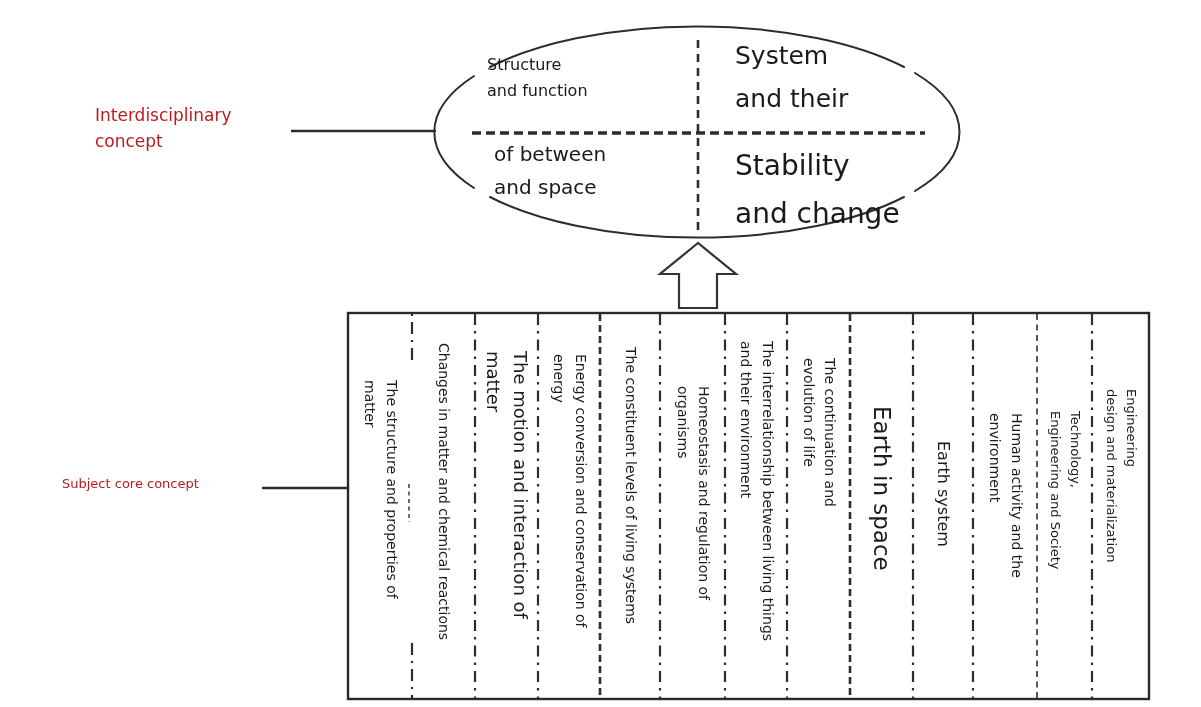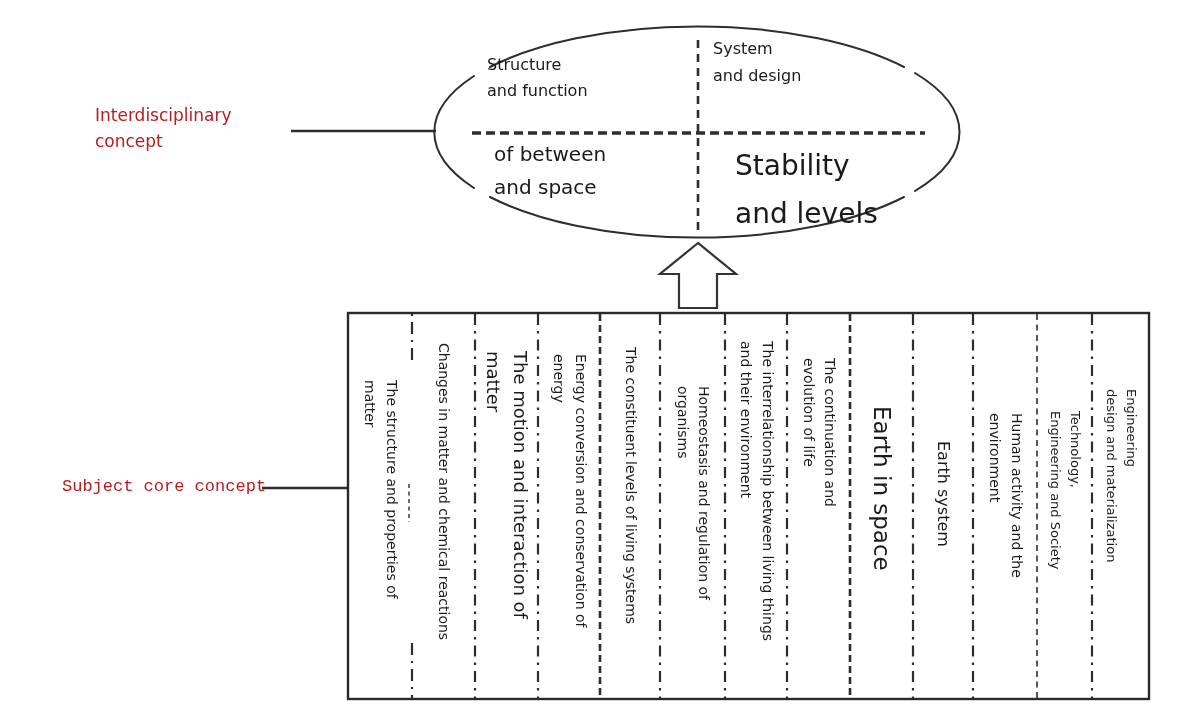--- a/index.html
+++ b/index.html
@@ -7,25 +7,25 @@
     position:relative;
     width:1201px;height:707px;
     background:#ffffff;
     font-family:"DejaVu Sans","Liberation Sans",sans-serif;
     color:#1a1a1a;
     overflow:hidden;
   }
   #diagram-svg{position:absolute;left:0;top:0;width:1201px;height:707px;}
   .side-label{position:absolute;color:#b91c1c;}
   #interdisciplinary-label{left:95px;top:103px;font-size:17px;line-height:1.5;}
-  #subject-label{left:62px;top:476px;font-size:17px;line-height:1.3;white-space:nowrap;font-family:Liberation Mono, monospace;}
+  #subject-label{left:62px;top:476px;font-size:13px;line-height:1.3;white-space:nowrap;}
   .quad{position:absolute;color:#1a1a1a;white-space:nowrap;}
   #quad-left-top{left:487px;top:52px;font-size:16px;line-height:1.65;}
   #quad-left-bottom{left:494px;top:138px;font-size:20px;line-height:1.65;}
-  #quad-right-top{left:713px;top:35px;font-size:16px;line-height:1.7;}
+  #quad-right-top{left:735px;top:35px;font-size:25px;line-height:1.7;}
   #quad-right-bottom{left:735px;top:142px;font-size:28px;line-height:1.7;}
   .quad div, .side-label div{white-space:nowrap;}
   .concept-col{
     position:absolute;
     display:flex;justify-content:center;align-items:flex-start;
   }
   .concept-col .vtext{
     writing-mode:vertical-rl;
     line-height:1.55;
     color:#1c1c1c;
@@ -83,25 +83,25 @@
   <div id="quad-left-top" class="quad">
     <div>Structure</div>
     <div>and function</div>
   </div>
   <div id="quad-left-bottom" class="quad">
     <div>of between</div>
     <div>and space</div>
   </div>
   <div id="quad-right-top" class="quad">
     <div>System</div>
-    <div>and design</div>
+    <div>and their</div>
   </div>
   <div id="quad-right-bottom" class="quad">
     <div>Stability</div>
-    <div>and levels</div>
+    <div>and change</div>
   </div>
 
   <div id="columns-layer">
       <div class="concept-col" style="left: 350px; width: 60px; top: 380px;">
         <div class="vtext" style="font-size: 14px;">
           <div class="vline">The structure and properties of</div>
           <div class="vline">matter</div>
         </div>
       </div>
       <div class="concept-col" style="left: 414px; width: 59px; top: 343px;">

